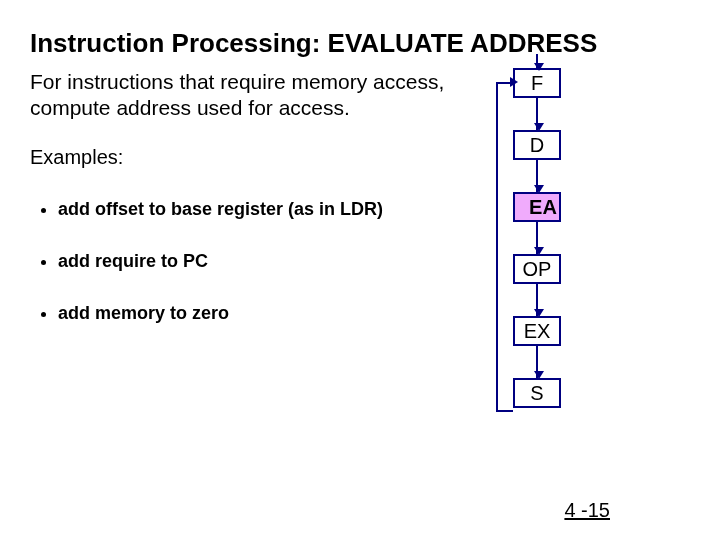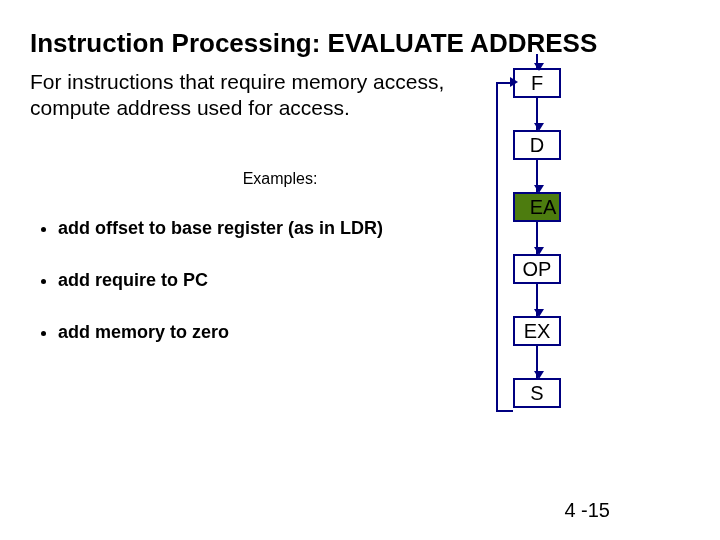--- a/index.html
+++ b/index.html
@@ -23,27 +23,26 @@
     font-size: 26px;
     font-weight: bold;
     margin: 0 0 10px 0;
   }
   .text-col {
     width: 500px;
   }
   .lead {
     font-size: 21px;
     font-weight: normal;
-    margin: 0 0 48px 0;
+    margin: 0 0 24px 0;
     line-height: 1.25;
   }
   .examples-heading {
-    font-size: 16px;
+    font-size: 20px;
     margin: 0 0 6px 0;
-    text-align: center;
   }
   ul.examples {
     margin: 0 0 0 28px;
     padding: 0;
     font-size: 18px;
     font-weight: bold;
     line-height: 1.35;
   }
   ul.examples li {
     list-style: disc;
@@ -64,22 +63,22 @@
     width: 48px;
     height: 30px;
     margin: 0 auto;
     border: 2px solid #000080;
     background: #fff;
     font-size: 20px;
     box-sizing: border-box;
     position: relative;
   }
   .box.active {
-    background: #4d7c0f;
-    font-weight: normal;
+    background: #f0abfc;
+    font-weight: bold;
     padding-left: 12px;
   }
   .gap {
     width: 48px;
     height: 32px;
     margin: 0 auto;
     position: relative;
   }
   .arrow-down {
     position: absolute;
@@ -135,20 +134,21 @@
     height: 0;
     border-top: 5px solid transparent;
     border-bottom: 5px solid transparent;
     border-left: 8px solid #000080;
   }
   .pagenum {
     position: absolute;
     right: 22px;
     bottom: 18px;
     font-size: 20px;
+    text-decoration: underline;
   }
 </style>
 </head>
 <body>
 
 <div class="slide">
 
   <h1 class="title">Instruction Processing: EVALUATE ADDRESS</h1>
 
   <div class="text-col">

